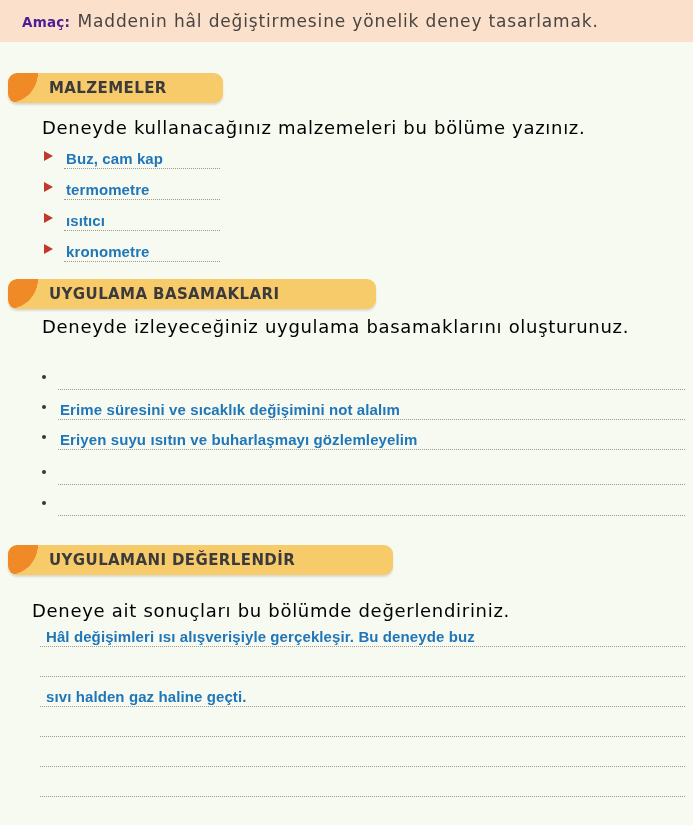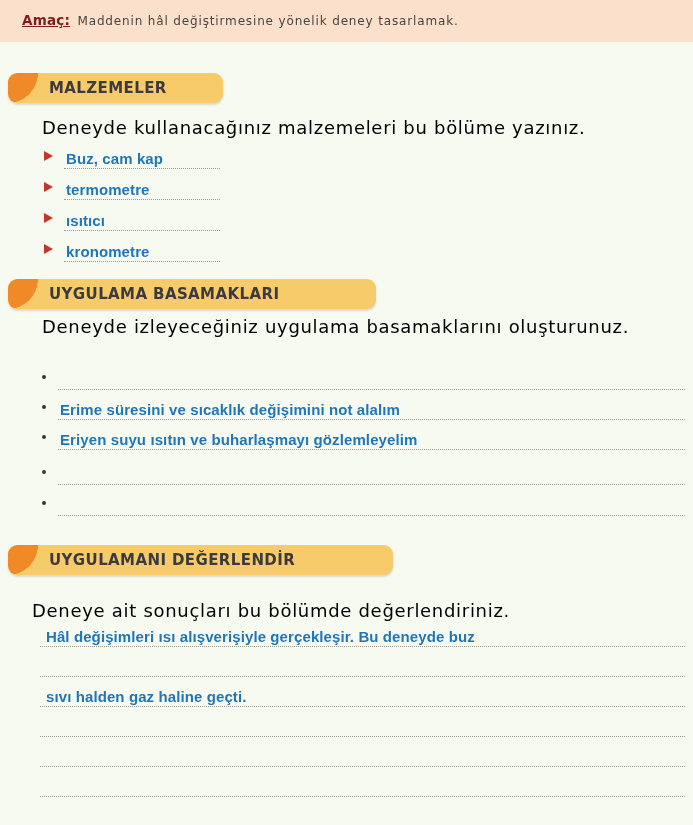--- a/index.html
+++ b/index.html
@@ -24,27 +24,26 @@
     height: 42px;
     background: #fbe1cc;
     box-sizing: border-box;
     padding: 11px 0 0 22px;
     white-space: nowrap;
   }
   .purpose-label {
     font-family: "DejaVu Sans", sans-serif;
     font-weight: bold;
     font-size: 13.5px;
-    color: #7f1d1d;
+    color: #4c1d95;
     letter-spacing: 0.2px;
-    text-decoration: underline;
   }
   .purpose-text {
     font-family: "DejaVu Sans", sans-serif;
-    font-size: 12px;
+    font-size: 17px;
     color: #4a4440;
     letter-spacing: 0.85px;
     margin-left: 3px;
   }
 
   
   .section-tab {
     position: absolute;
     left: 8px;
     height: 30px;

